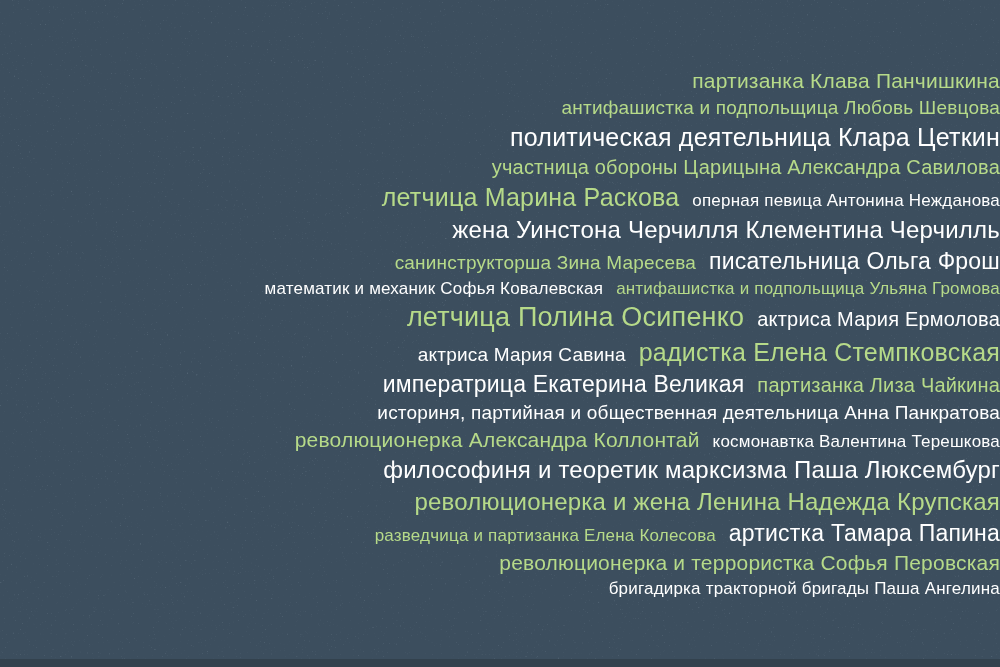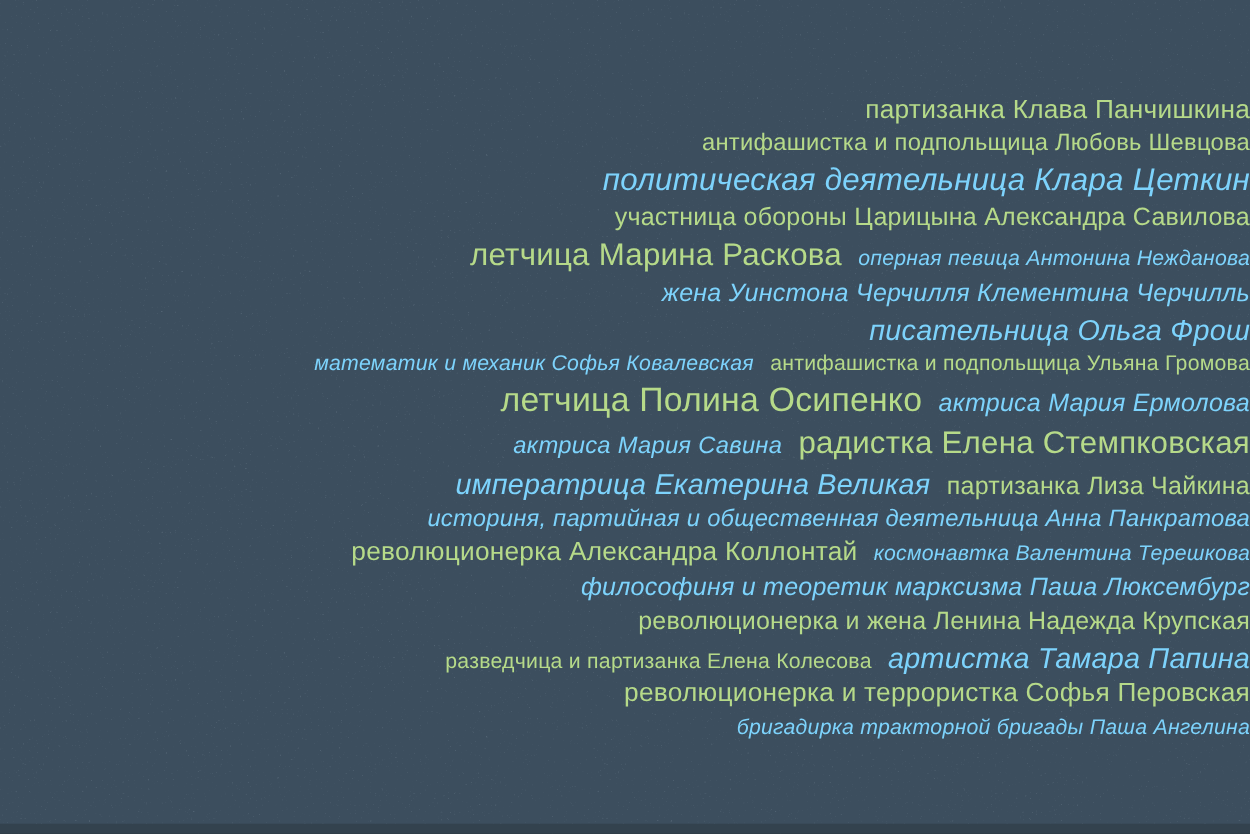--- a/index.html
+++ b/index.html
@@ -29,28 +29,28 @@
   .line {
     display: flex;
     align-items: baseline;
     gap: 13px;
     margin: 1px 0;
     white-space: nowrap;
     line-height: 1.25;
     letter-spacing: 0.2px;
   }
   .green { color: #b6da89; }
-  .white { color: #7dd3fc; font-style: italic; }
+  .white { color: #ffffff; }
   .s17 { font-size: 17px; }
   .s18 { font-size: 18px; }
   .s19 { font-size: 19px; }
   .s20 { font-size: 20px; }
   .s21 { font-size: 21px; }
   .s23 { font-size: 23px; }
-  .s24 { font-size: 20px; }
+  .s24 { font-size: 24px; }
   .s25 { font-size: 25px; }
   .s27 { font-size: 27px; }
   .bottom-strip {
     position: absolute;
     left: 0; right: 0; bottom: 0;
     height: 8px;
     background: #33424e;
     z-index: 3;
   }
 </style>
@@ -92,20 +92,21 @@
       <span class="green s25">летчица Марина Раскова</span>
       <span class="white s17">оперная певица Антонина Нежданова</span>
     </div>
 
 
     <div class="line">
       <span class="white s24">жена Уинстона Черчилля Клементина Черчилль</span>
     </div>
 
     <div class="line">
+      <span class="green s19">санинструкторша Зина Маресева</span>
       <span class="white s23">писательница Ольга Фрош</span>
     </div>
 
     <div class="line">
       <span class="white s17">математик и механик Софья Ковалевская</span>
       <span class="green s17">антифашистка и подпольщица Ульяна Громова</span>
     </div>
 
     <div class="line">
       <span class="green s27">летчица Полина Осипенко</span>

